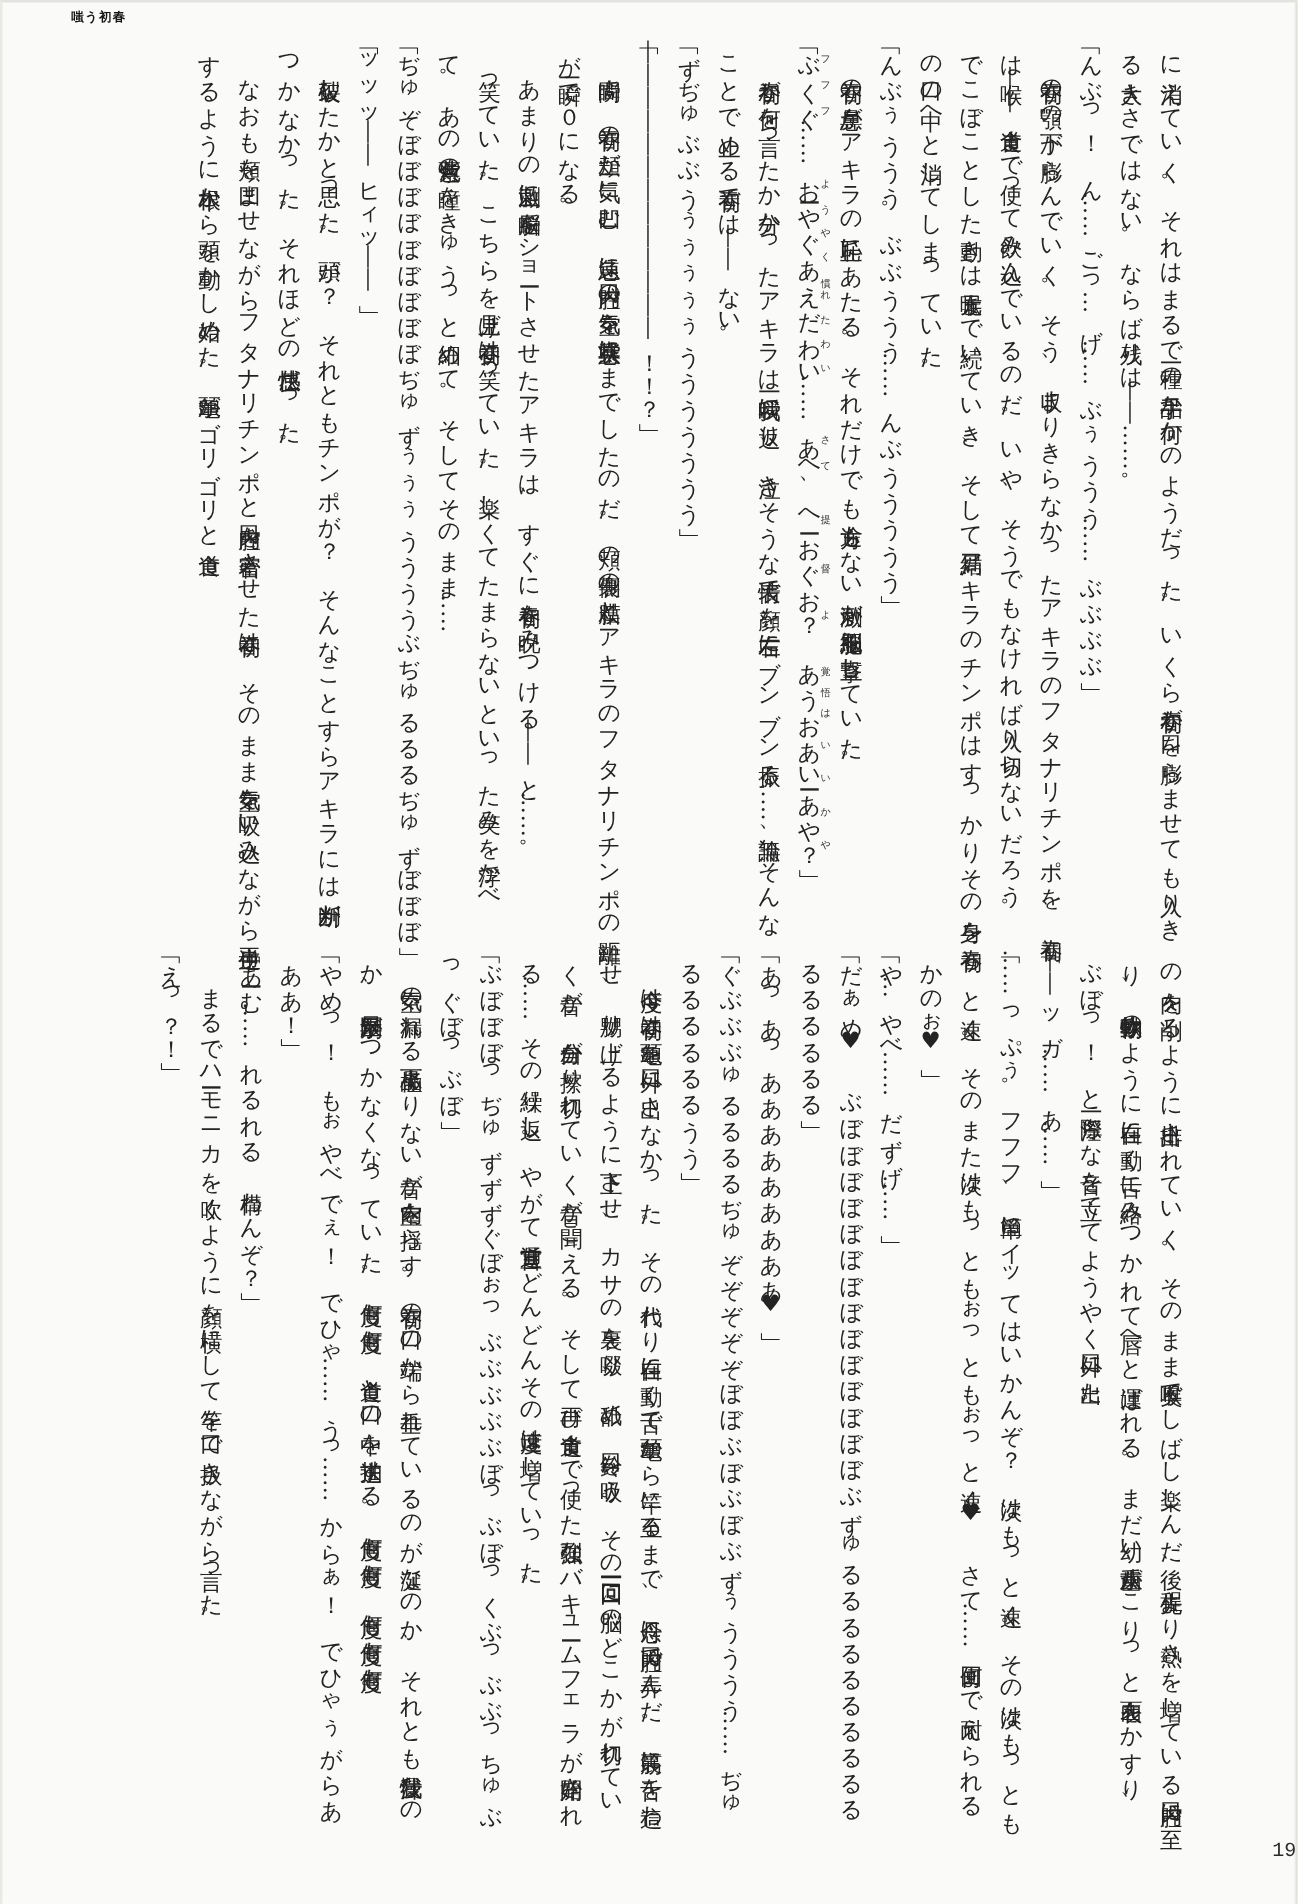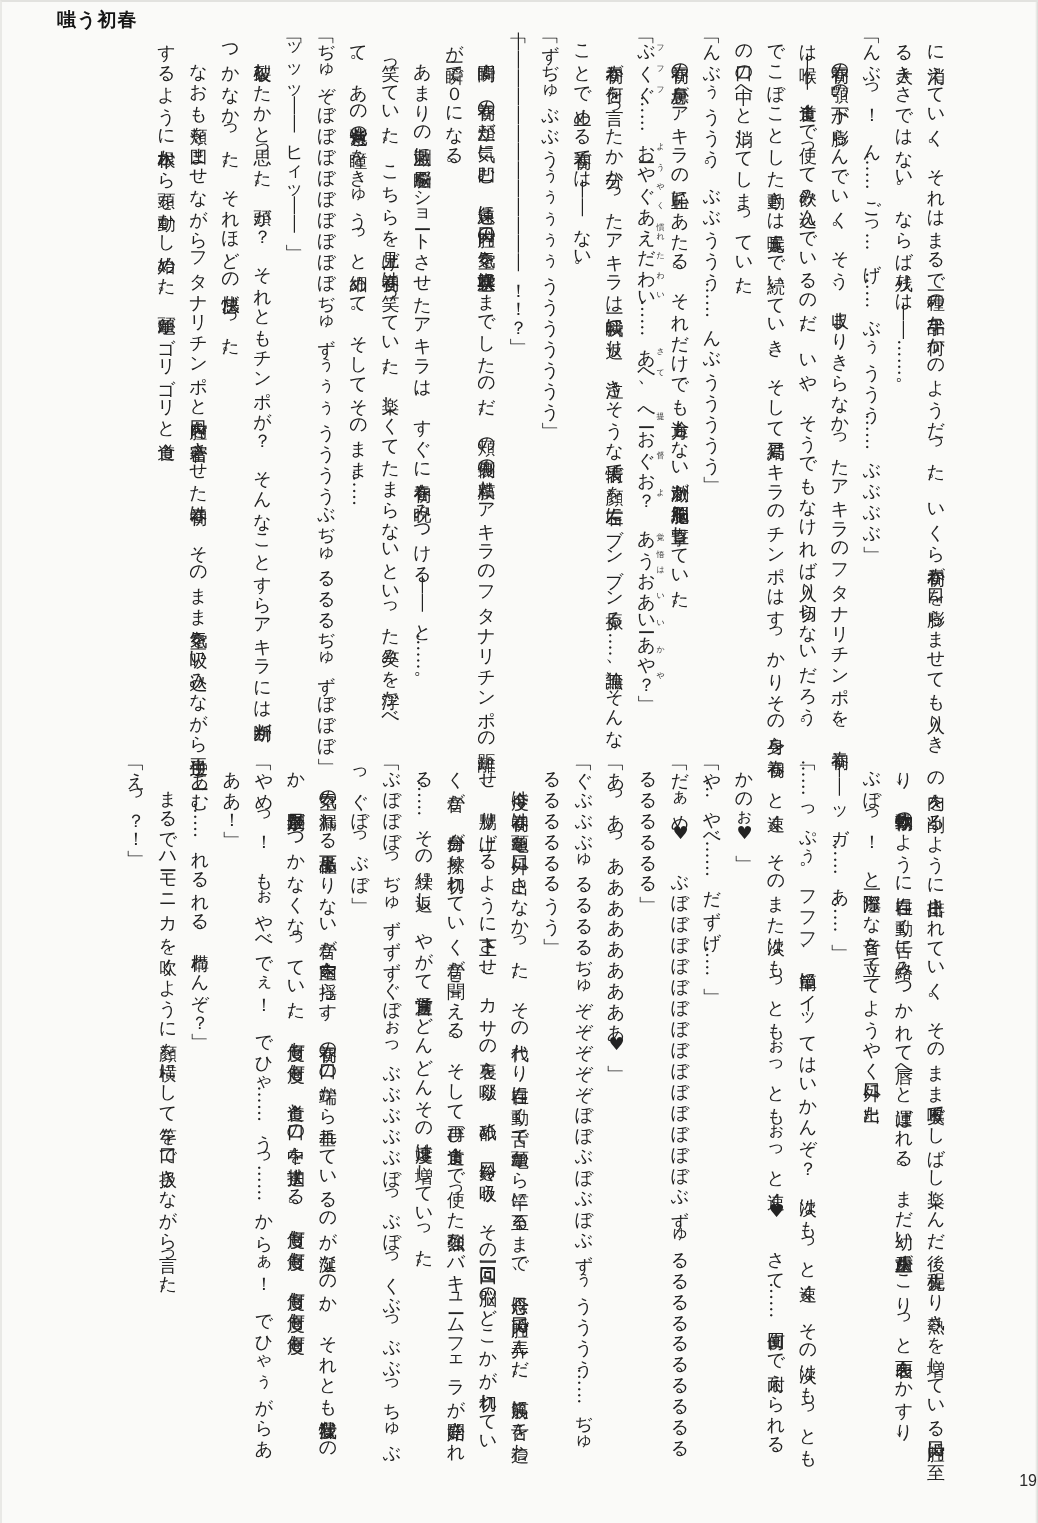--- a/index.html
+++ b/index.html
@@ -17,28 +17,28 @@
     border-left:2px solid #e9e9e6;
     box-sizing:border-box;
   }
   .scan-edge-right{
     position:absolute;top:0;right:0;width:3px;height:100%;
     background:linear-gradient(to left,#d8d8d4,rgba(216,216,212,0));
   }
   .running-head{
     position:absolute;top:5px;left:38px;
     font-family:"DejaVu Sans","Liberation Sans",sans-serif;
-    font-weight:bold;font-size:19px;color:#161616;
+    font-weight:bold;font-size:10px;color:#161616;
     letter-spacing:1px;
     padding-left:17px;
   }
   .page-number{
     position:absolute;top:1470px;right:1px;
     font-size:16px;color:#2a2a2a;
-    font-family:Liberation Sans, sans-serif;
+    font-family:Liberation Mono, monospace;
   }
   .vtext{
     position:absolute;
     writing-mode:vertical-rl;
     -webkit-writing-mode:vertical-rl;
     text-orientation:mixed;
     font-size:18px;
     line-height:32px;
     letter-spacing:0.4px;
     color:#232323;

